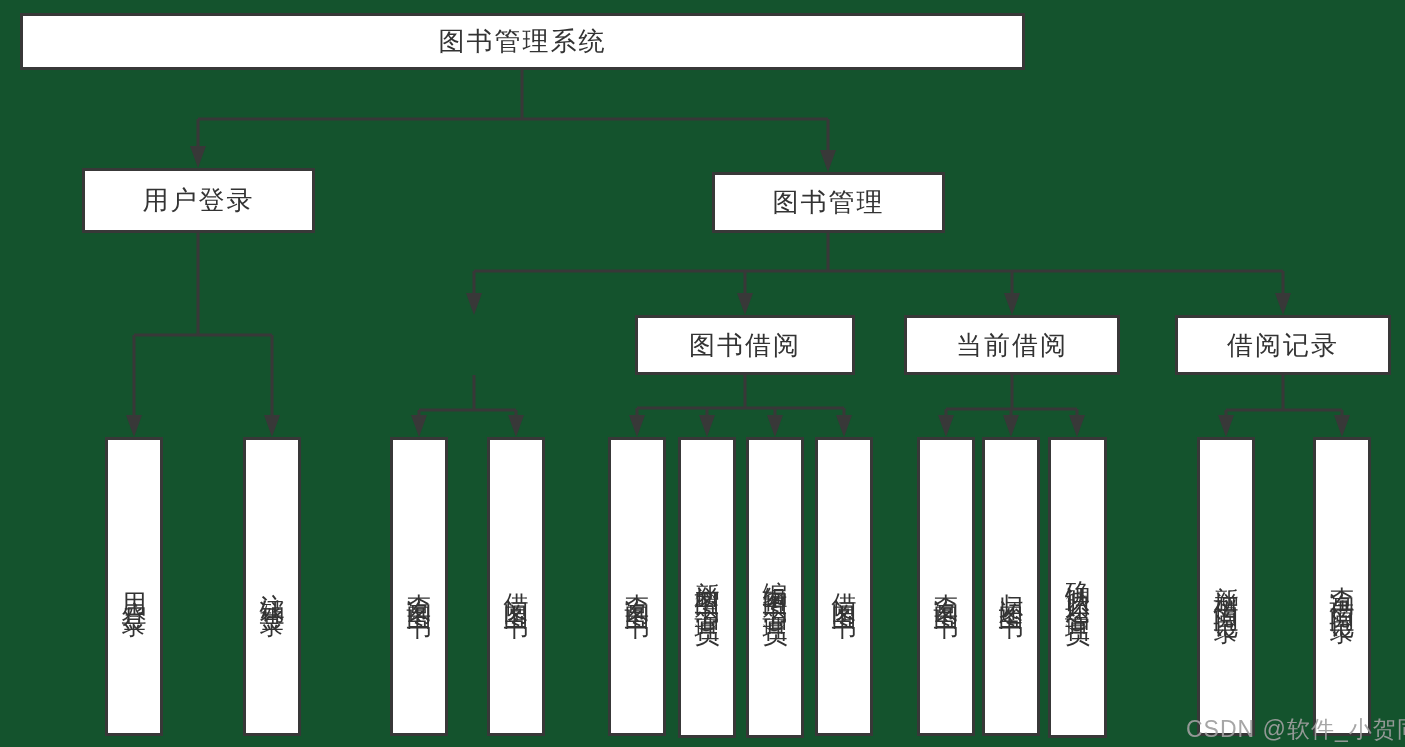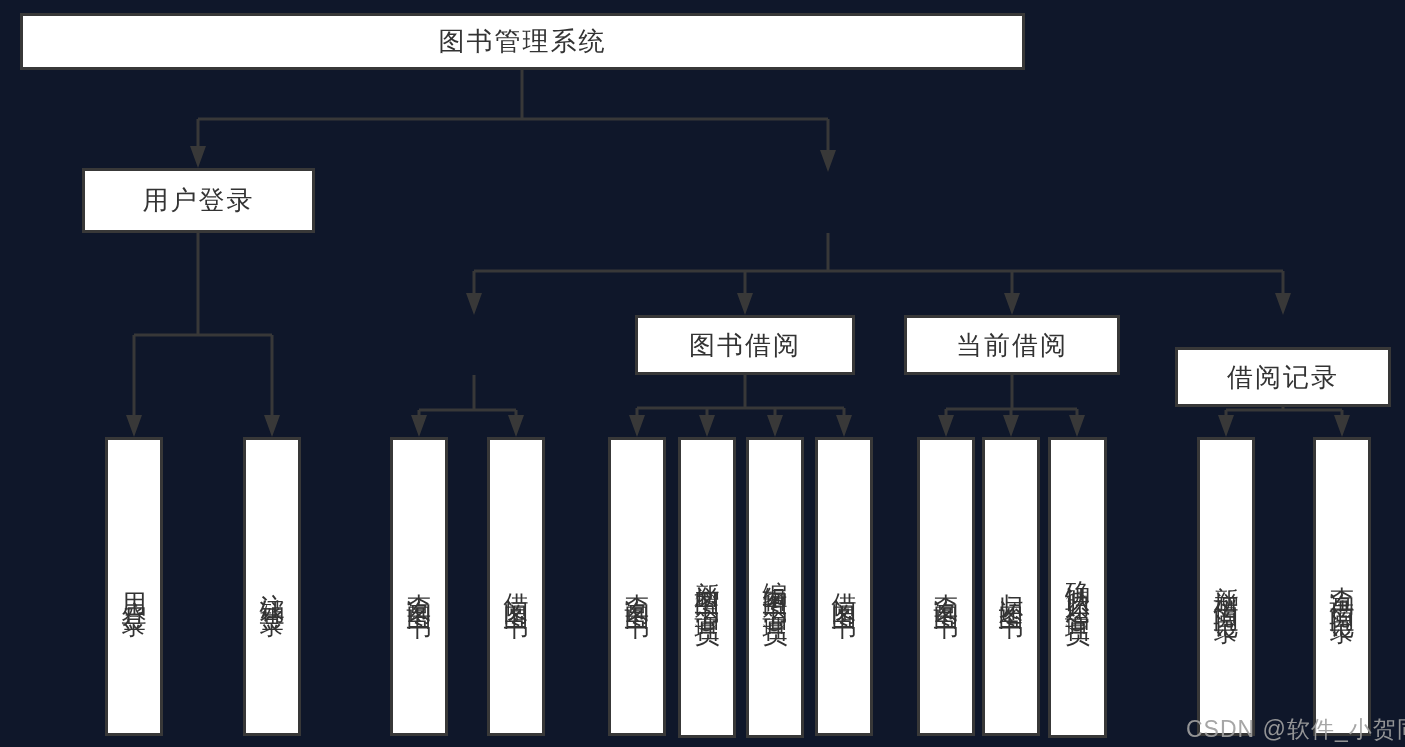--- a/index.html
+++ b/index.html
@@ -5,21 +5,21 @@
   html, body {
     margin: 0;
     padding: 0;
     background: #ffffff;
     font-family: "Liberation Sans", sans-serif;
   }
   .canvas {
     position: relative;
     width: 1405px;
     height: 747px;
-    background: #0f172a;
+    background: #14532d;
     overflow: hidden;
   }
   .connectors {
     position: absolute;
     left: 0;
     top: 0;
     width: 1405px;
     height: 747px;
     pointer-events: none;
   }
@@ -98,28 +98,31 @@
       M1334 415 H1350 L1342 437 Z"></path>
   </svg>
 
   <div class="box h" style="left:20px; top:13px; width:1005px; height:57px;">
     <span>图书管理系统</span>
   </div>
 
   <div class="box h" style="left:82px; top:168px; width:233px; height:65px;">
     <span>用户登录</span>
   </div>
+  <div class="box h" style="left:712px; top:172px; width:233px; height:61px;">
+    <span>图书管理</span>
+  </div>
 
   <div class="box h" style="left:635px; top:315px; width:220px; height:60px;">
     <span>图书借阅</span>
   </div>
   <div class="box h" style="left:904px; top:315px; width:216px; height:60px;text-align:right;">
     <span>当前借阅</span>
   </div>
-  <div class="box h" style="left:1175px; top:315px; width:216px; height:60px;margin-top:32px;">
+  <div class="box h" style="left:1175px; top:315px; width:216px; height:60px;">
     <span>借阅记录</span>
   </div>
 
   <div class="box v" style="left:105px; top:437px; width:58px; height:299px;">
     <span>用户登录</span>
   </div>
   <div class="box v" style="left:243px; top:437px; width:58px; height:299px;">
     <span>注销登录</span>
   </div>
 

